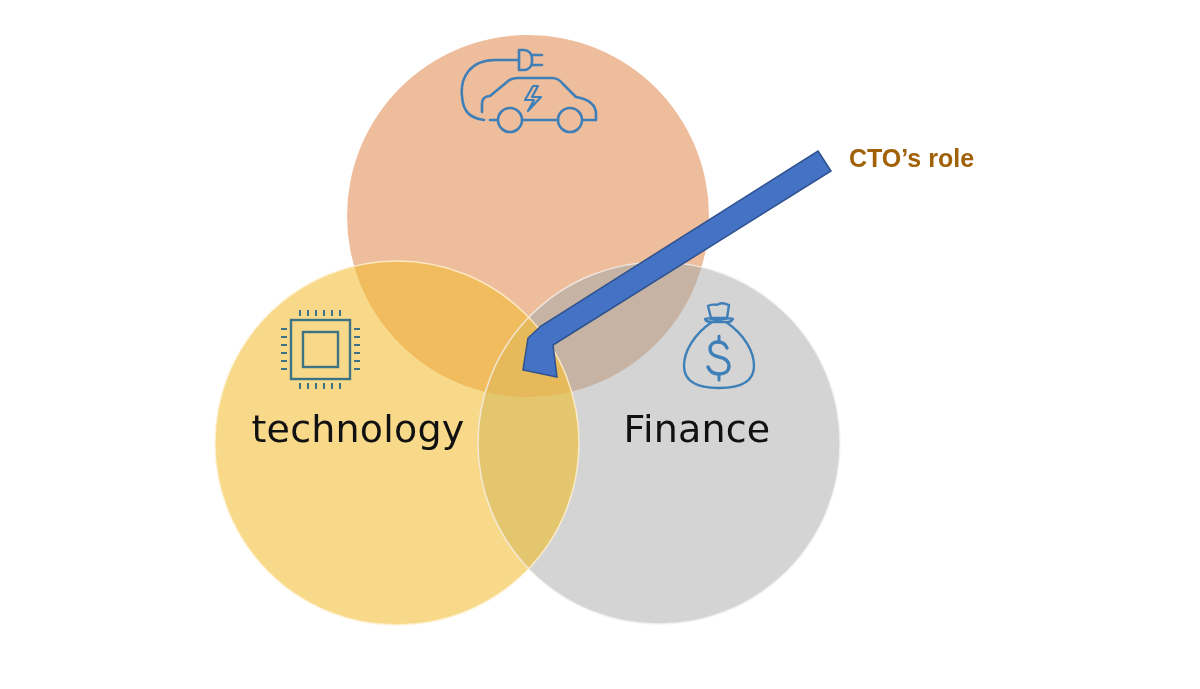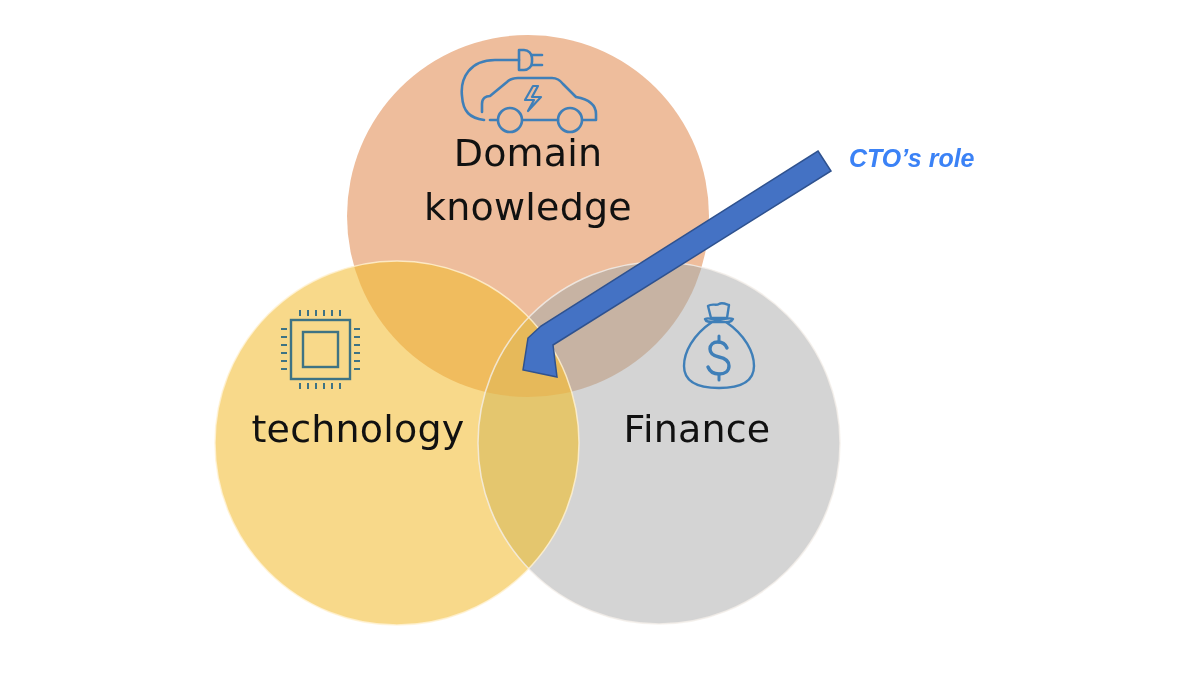--- a/index.html
+++ b/index.html
@@ -4,21 +4,21 @@
   <style>
     html, body { margin: 0; padding: 0; background: #ffffff; }
     body { width: 1200px; height: 689px; position: relative; overflow: hidden;
            font-family: "Liberation Sans", "DejaVu Sans", sans-serif; }
     #stage { position: absolute; left: 0; top: 0; width: 1200px; height: 689px; }
     .label { position: absolute; text-align: center; color: #111111;
              font-family: "DejaVu Sans", "Liberation Sans", sans-serif;
              font-size: 38px; line-height: 54px; letter-spacing: 0.2px; }
     .label span { display: block; }
     .callout { position: absolute; left: 849px; top: 144px; font-size: 25px; font-weight: bold;
-               color: #3b82f6; font-family: "Liberation Sans", "DejaVu Sans", sans-serif; font-style: italic; }
+               color: #a16207; font-family: "Liberation Sans", "DejaVu Sans", sans-serif; }
   </style>
 </head>
 <body>
 
 <div id="stage">
   <svg width="1200" height="689" viewBox="0 0 1200 689" style="position:absolute;left:0;top:0;">
     <defs>
       <clipPath id="clipDomain">
           <circle cx="528" cy="216" r="181"></circle>
         </clipPath>
@@ -103,24 +103,20 @@
       <path d="M705 319 C709 317 713 320 717 320 C722 320 729 317 733 319 C731 323 727 322 722 322 H713 C709 322 706 322 705 319 Z"></path>
       <path d="M712 322 C693 335 684 352 684 366 C684 381 697 388 719 388 C741 388 754 381 754 366 C754 352 745 335 726 322"></path>
       <path d="M727 348 C725 343 721 342 718 342 C713 342 710 345 710 349 C710 354 714 356 719 357 C724 358 729 360 729 366 C729 371 725 374 719 374 C714 374 710 372 708 367" stroke-width="3.4"></path>
       <line x1="719" y1="336" x2="719" y2="342" stroke-width="3"></line>
       <line x1="719" y1="374" x2="719" y2="380" stroke-width="3"></line>
     </g>
 
     <polygon points="818,151 831,171 553,345 557,377 523,370 528,338 541,326" fill="#4472C4" stroke="#2F528F" stroke-width="1.5" stroke-linejoin="miter"></polygon>
   </svg>
 
-  <div class="label" style="left:398px; top:126px; width:260px;">
-    <span>Domain</span>
-    <span>knowledge</span>
-  </div>
 
   <div class="label" style="left:228px; top:402px; width:260px;">
     <span>technology</span>
   </div>
 
   <div class="label" style="left:567px; top:402px; width:260px;">
     <span>Finance</span>
   </div>
 
   <div class="callout">CTO’s role</div>

